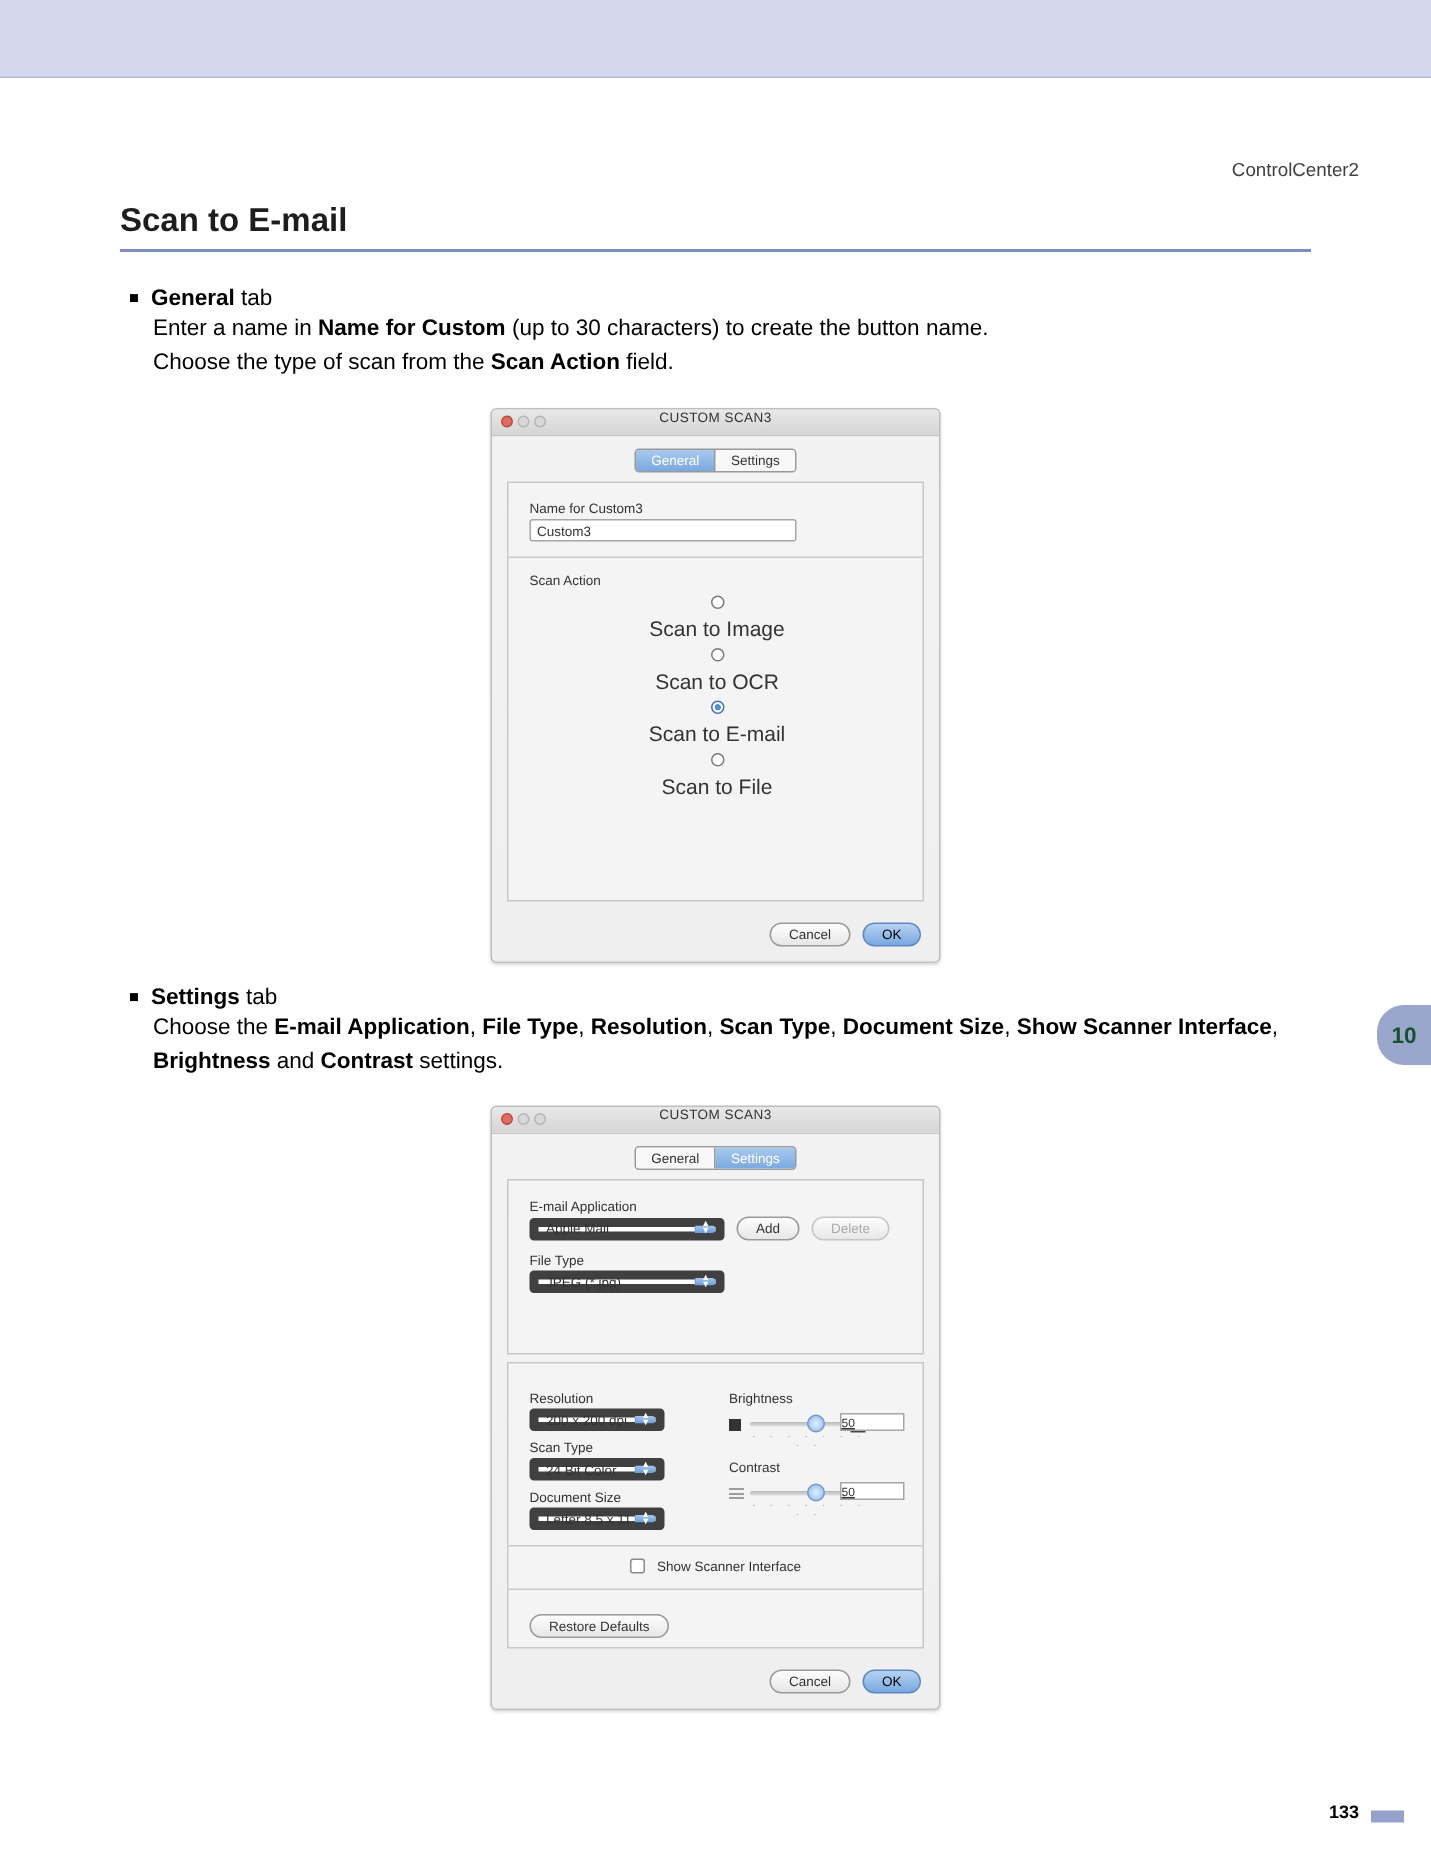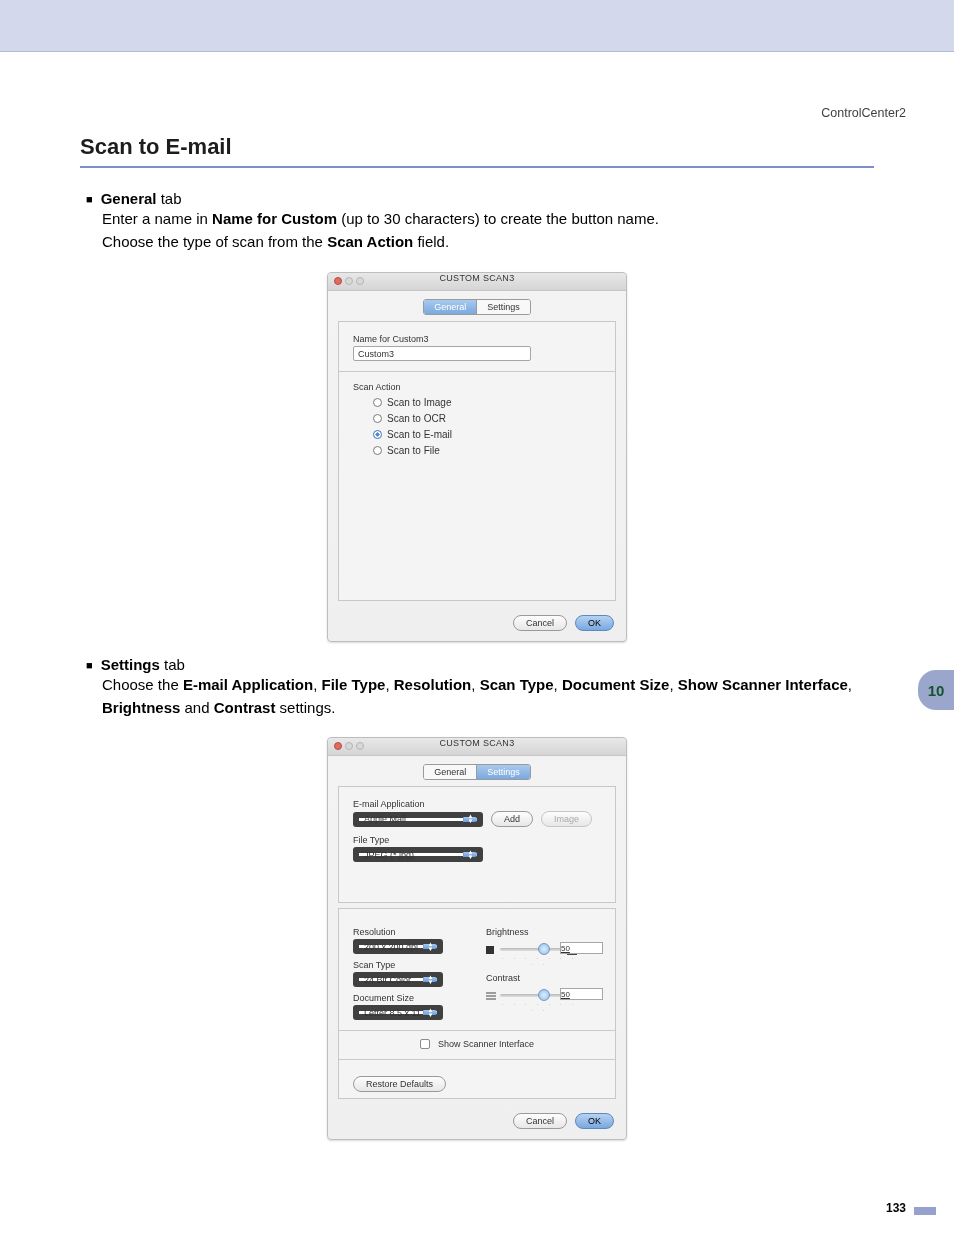--- a/index.html
+++ b/index.html
@@ -121,22 +121,23 @@
   .tall-b { min-height: 0; }
   .field-label { font-size: 9px; color: #333; margin-bottom: 2px; margin-top: 2px; }
   .text-input {
     width: 178px; height: 15px;
     background: #fff; border: 1px solid #a6a6a6; border-radius: 2px;
     font-size: 9px; padding: 0 4px; line-height: 15px;
   }
   .hr { height: 1px; background: #c9c9c9; margin: 10px -14px; }
   .radio-row {
     display: flex; align-items: center; gap: 5px;
-    margin: 5px 0 5px 20px;
-    font-size: 10px;
+    margin: 5px 0 5px 2px;
+    font-size: 14px;
+    flex-direction: column;
   }
   .radio-o {
     width: 9px; height: 9px; border-radius: 50%;
     border: 1px solid #7a7a7a; background: #fff;
   }
   .radio-o.sel {
     background: radial-gradient(circle at 50% 50%, #4f8edc 0 40%, #fff 42% 100%);
     border-color: #3f73b5;
   }
   .sel-box {
@@ -327,21 +328,21 @@
     </div>
 
     <div class="panel tall-b">
       <div class="field-label">E-mail Application</div>
       <div class="row">
         <div class="sel-box">
           <span>Apple Mail</span>
           <span class="sel-cap">▲<br>▼</span>
         </div>
         <div class="pill-btn">Add</div>
-        <div class="pill-btn ghost">Image</div>
+        <div class="pill-btn ghost">Delete</div>
       </div>
 
       <div class="field-label" style="margin-top:8px;">File Type</div>
       <div class="sel-box">
         <span>JPEG (*.jpg)</span>
         <span class="sel-cap">▲<br>▼</span>
       </div>
       <div style="height:34px;"></div>
     </div>
 

